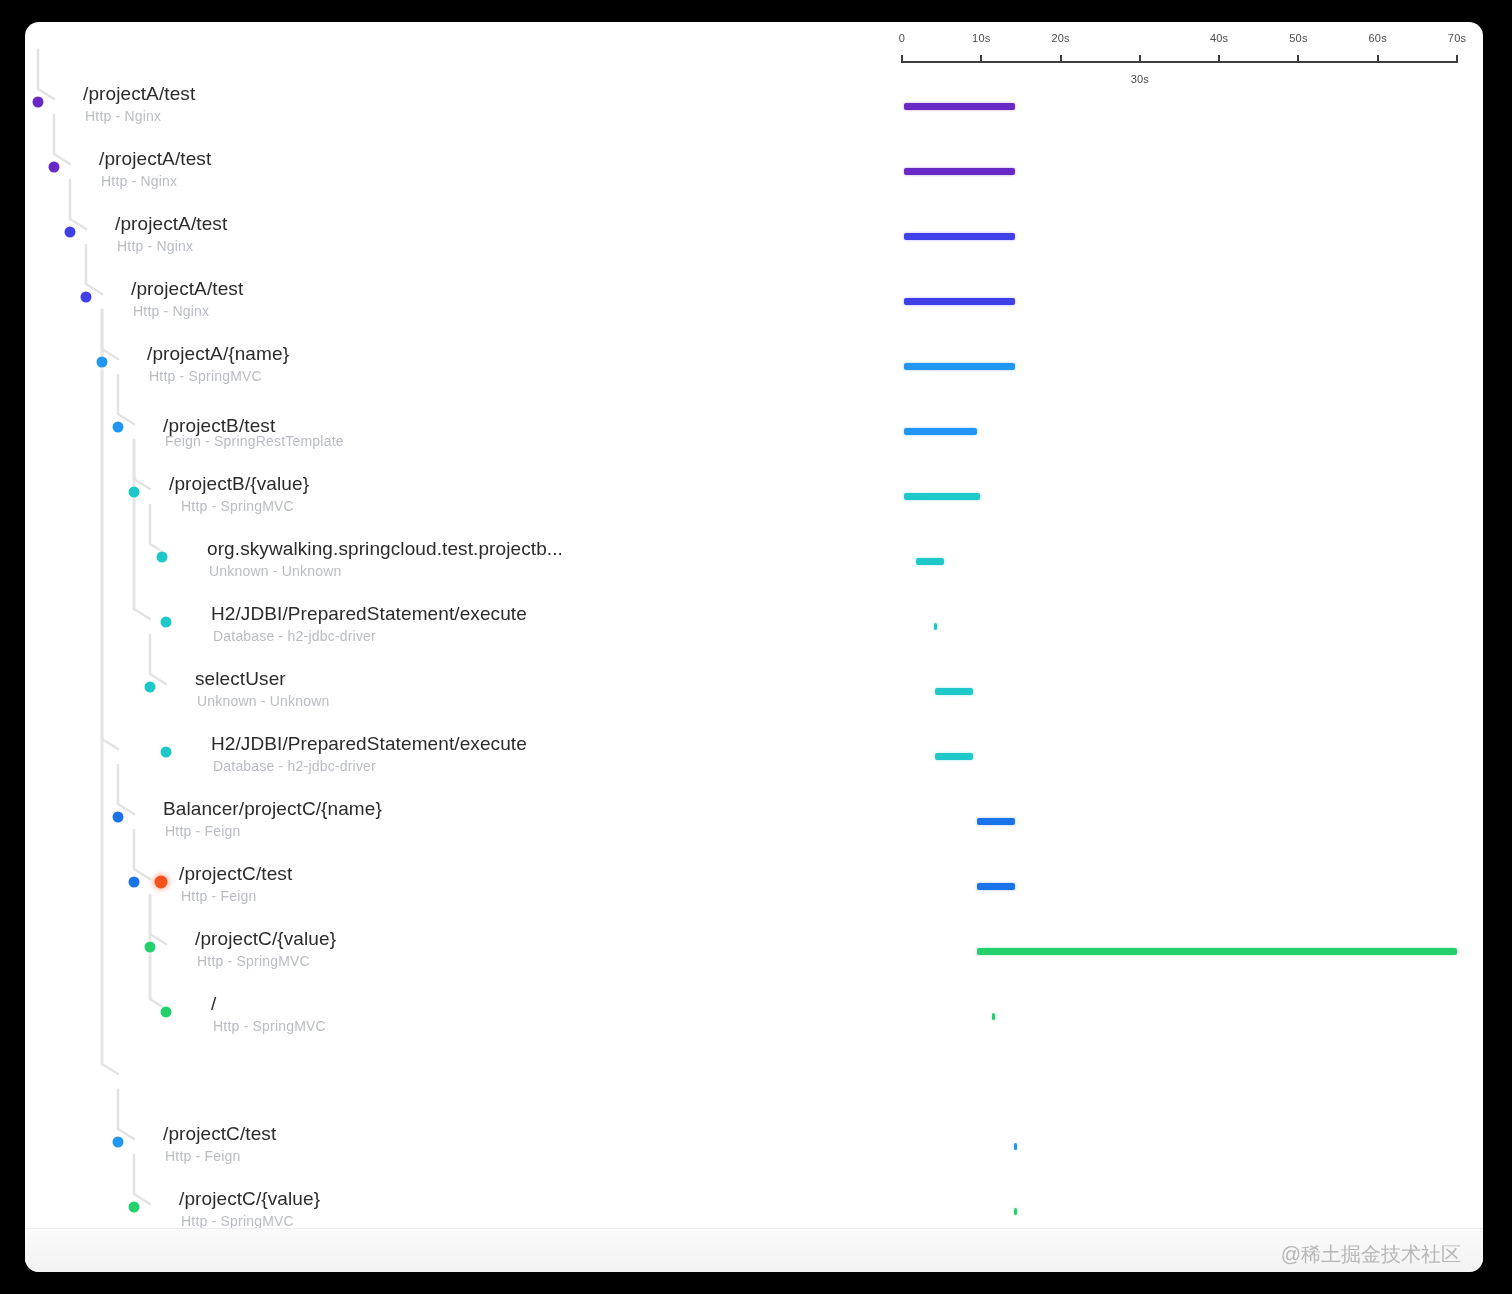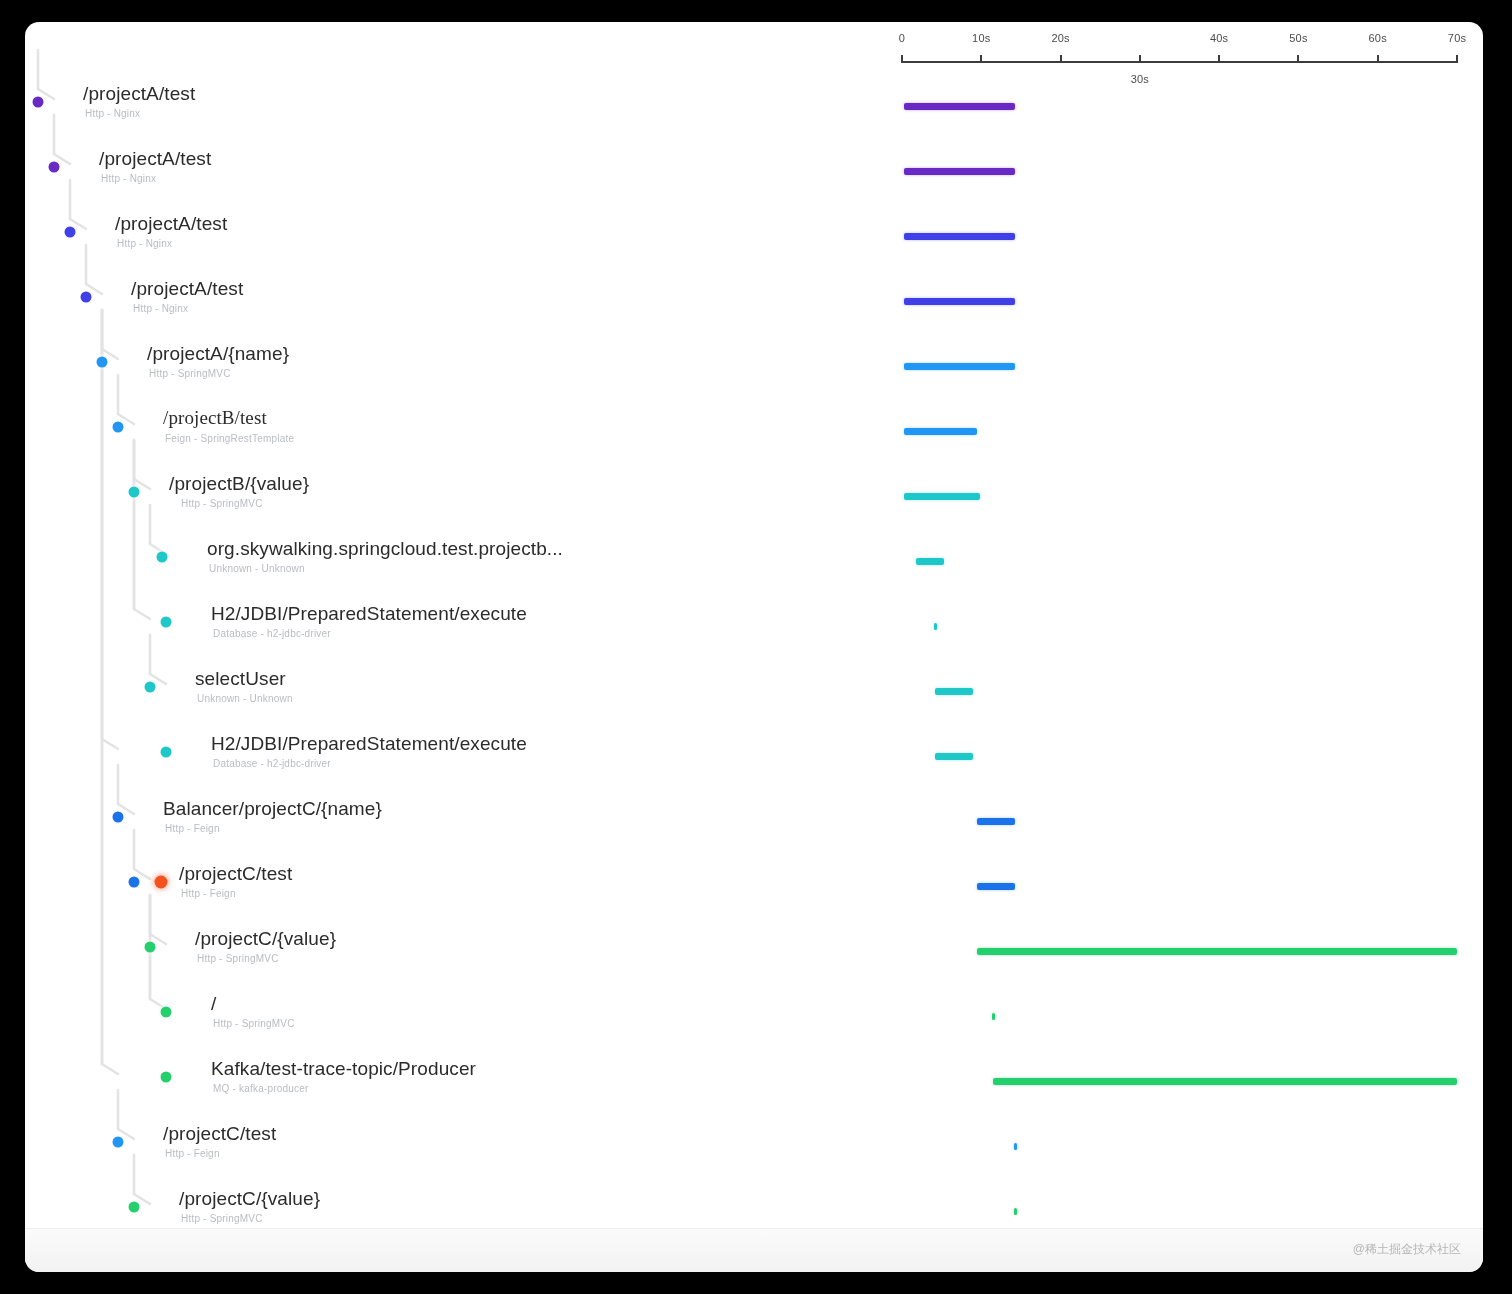--- a/index.html
+++ b/index.html
@@ -96,21 +96,21 @@
 
   .row-title {
     position: absolute;
     font-size: 19px;
     color: #2b2b2b;
     white-space: nowrap;
     letter-spacing: .1px;
   }
   .row-sub {
     position: absolute;
-    font-size: 10px;
+    font-size: 14px;
     color: #b9bcc2;
     white-space: nowrap;
     letter-spacing: .2px;
   }
 
   .bar {
     position: absolute;
     height: 7px;
     border-radius: 2px;
   }
@@ -119,21 +119,21 @@
   #footer {
     position: absolute;
     left: 0; bottom: 0;
     width: 1458px; height: 44px;
     background: linear-gradient(#fbfbfb, #f2f2f2);
     border-top: 1px solid #ededed;
   }
   #watermark {
     position: absolute;
     right: 22px; top: 12px;
-    font-size: 12px;
+    font-size: 20px;
     color: #b6b6b6;
     white-space: nowrap;
   }
 </style>
 </head>
 <body>
 
 <div id="stage">
   <div id="card">
 
@@ -225,21 +225,21 @@
           <div class="bar" style="left: 879.379px; width: 111px; top: 21px; background: rgb(64, 64, 232); box-shadow: rgba(64, 64, 232, 0.4) 0px 0px 3px;"></div>
         </div>
         <div class="row" style="top: 260px;">
           <div class="node-dot" style="left: 77px; top: 20px; background: rgb(33, 150, 243);"></div>
           <div class="row-title" style="left: 122px; top: 1px;">/projectA/{name}</div>
           <div class="row-sub" style="left: 124px; top: 26px;">Http - SpringMVC</div>
           <div class="bar" style="left: 879.379px; width: 111px; top: 21px; background: rgb(33, 150, 243); box-shadow: rgba(33, 150, 243, 0.4) 0px 0px 3px;"></div>
         </div>
         <div class="row" style="top: 325px;">
           <div class="node-dot" style="left: 93px; top: 20px; background: rgb(33, 150, 243);"></div>
-          <div class="row-title" style="left: 138px; top: 0; font-family: Liberation Serif, serif;">/projectB/test</div>
+          <div class="row-title" style="left: 138px; top: 8px;">/projectB/test</div>
           <div class="row-sub" style="left: 140px; top: 26px;">Feign - SpringRestTemplate</div>
           <div class="bar" style="left: 879.379px; width: 72.9429px; top: 21px; background: rgb(33, 150, 243); box-shadow: rgba(33, 150, 243, 0.4) 0px 0px 3px;"></div>
         </div>
         <div class="row" style="top: 390px;">
           <div class="node-dot" style="left: 109px; top: 20px; background: rgb(30, 200, 200);"></div>
           <div class="row-title" style="left: 144px; top: 1px; text-align: right;">/projectB/{value}</div>
           <div class="row-sub" style="left: 156px; top: 26px;">Http - SpringMVC</div>
           <div class="bar" style="left: 879.379px; width: 76.1143px; top: 21px; background: rgb(30, 200, 200); box-shadow: rgba(30, 200, 200, 0.4) 0px 0px 3px;"></div>
         </div>
         <div class="row" style="top: 455px; margin-left: 12px;">
@@ -284,26 +284,20 @@
           <div class="row-title" style="left: 170px; top: 1px;">/projectC/{value}</div>
           <div class="row-sub" style="left: 172px; top: 26px;">Http - SpringMVC</div>
           <div class="bar" style="left: 952.321px; width: 479.679px; top: 21px; background: rgb(36, 208, 108); box-shadow: rgba(36, 208, 108, 0.4) 0px 0px 3px;"></div>
         </div>
         <div class="row" style="top: 910px;">
           <div class="node-dot" style="left: 141px; top: 20px; background: rgb(36, 208, 108);"></div>
           <div class="row-title" style="left: 186px; top: 1px;">/</div>
           <div class="row-sub" style="left: 188px; top: 26px;">Http - SpringMVC</div>
           <div class="bar" style="left: 966.593px; width: 3px; top: 21px; background: rgb(36, 208, 108); box-shadow: rgba(36, 208, 108, 0.4) 0px 0px 3px;"></div>
         </div>
-        <div class="row" style="top: 975px;">
-          <div class="node-dot" style="left: 141px; top: 20px; background: rgb(36, 208, 108);"></div>
-          <div class="row-title" style="left: 186px; top: 1px;">Kafka/test-trace-topic/Producer</div>
-          <div class="row-sub" style="left: 188px; top: 26px;">MQ - kafka-producer</div>
-          <div class="bar" style="left: 968.179px; width: 463.821px; top: 21px; background: rgb(36, 208, 108); box-shadow: rgba(36, 208, 108, 0.4) 0px 0px 3px;"></div>
-        </div>
         <div class="row" style="top: 1040px;">
           <div class="node-dot" style="left: 93px; top: 20px; background: rgb(33, 150, 243);"></div>
           <div class="row-title" style="left: 138px; top: 1px;">/projectC/test</div>
           <div class="row-sub" style="left: 140px; top: 26px;">Http - Feign</div>
           <div class="bar" style="left: 988.793px; width: 3px; top: 21px; background: rgb(33, 150, 243); box-shadow: rgba(33, 150, 243, 0.4) 0px 0px 3px;"></div>
         </div>
         <div class="row" style="top: 1105px;">
           <div class="node-dot" style="left: 109px; top: 20px; background: rgb(36, 208, 108);"></div>
           <div class="row-title" style="left: 154px; top: 1px;">/projectC/{value}</div>
           <div class="row-sub" style="left: 156px; top: 26px;">Http - SpringMVC</div>

